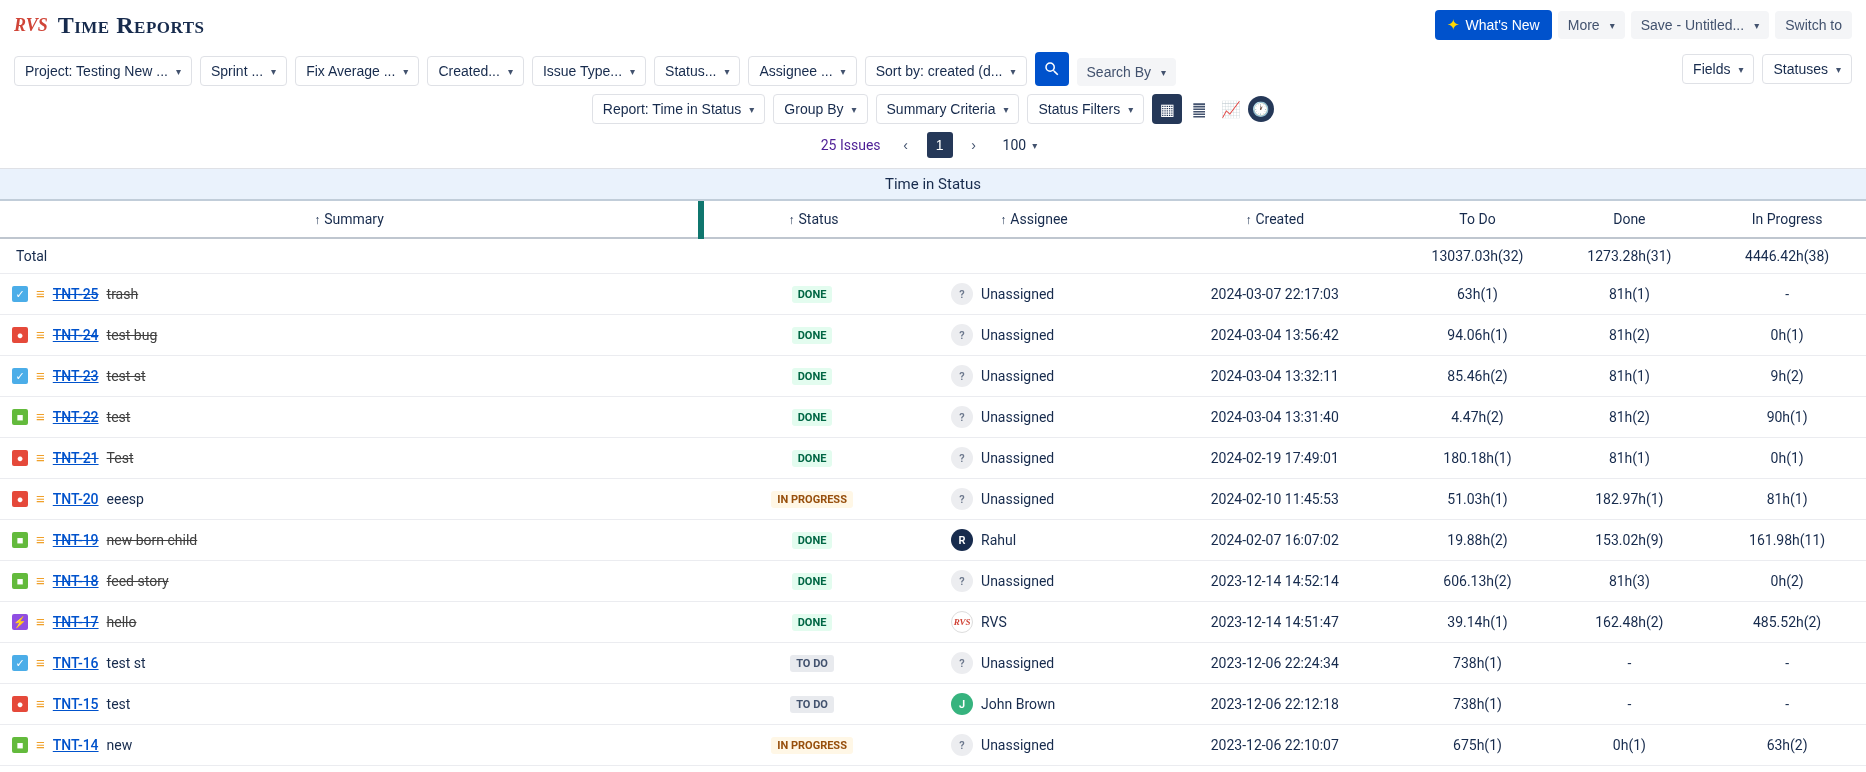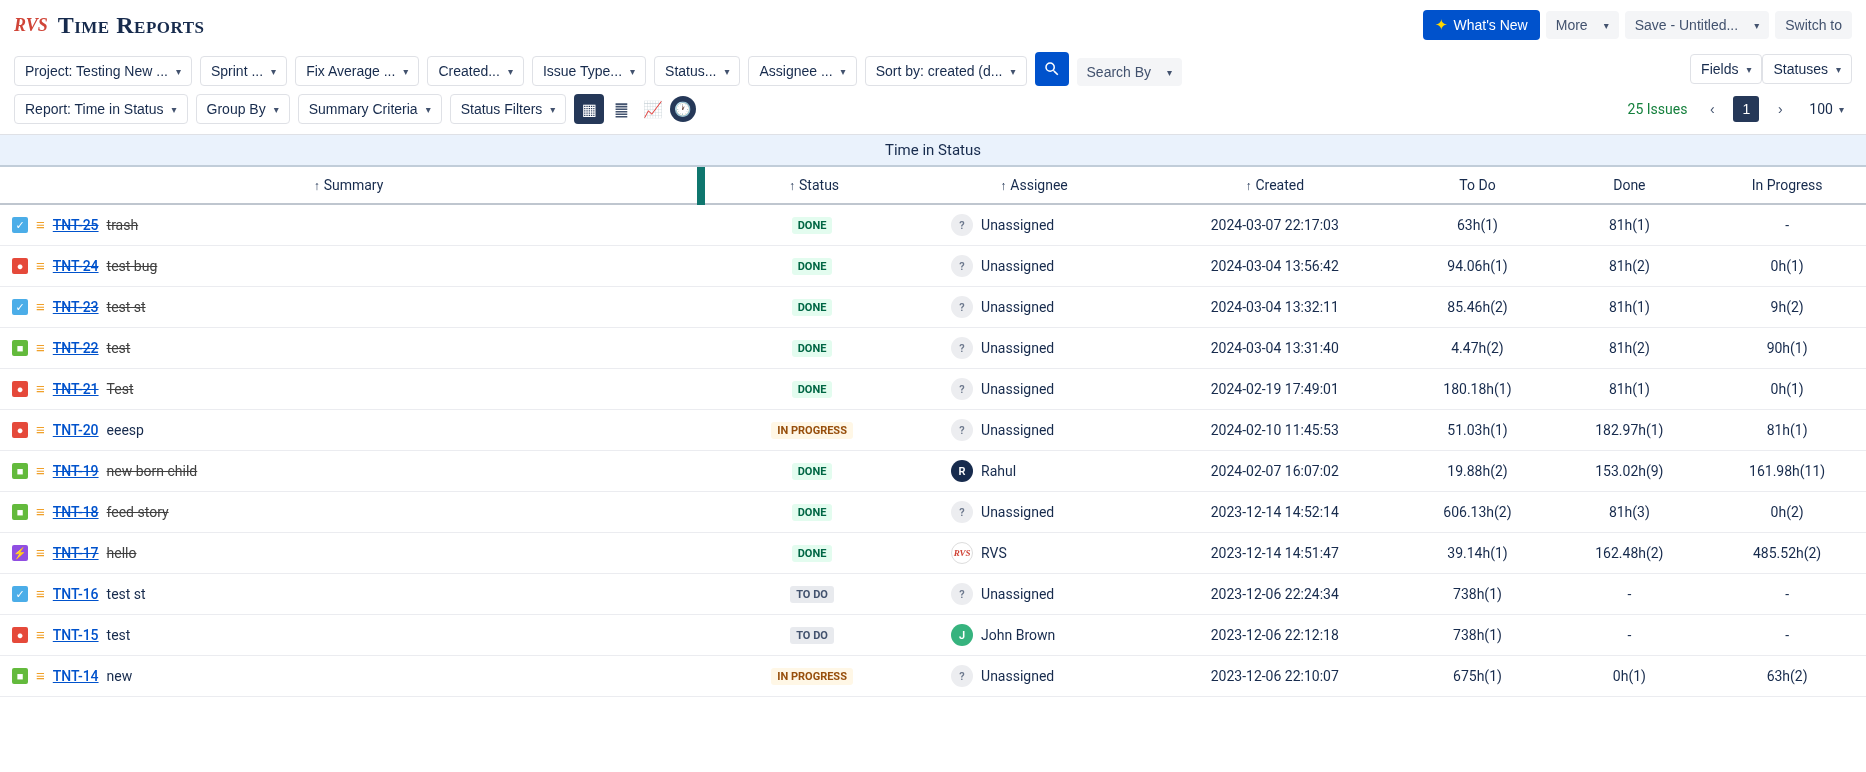--- a/index.html
+++ b/index.html
@@ -7,65 +7,65 @@
   
   
   .header { display: flex; align-items: center; justify-content: space-between; padding: 10px 14px 8px; }
   .header-left { display: flex; align-items: center; gap: 10px; }
   .logo-text { font-family: Georgia, serif; font-variant: small-caps; font-size: 24px; font-weight: 600; letter-spacing: 0.5px; }
   .logo-icon { font-weight: bold; color: #d04437; font-style: italic; font-family: Georgia, serif; font-size: 18px; }
   .header-right { display: flex; align-items: center; gap: 6px; }
   
   .btn-primary { background: #0052CC; color: #fff; border: none; border-radius: 4px; padding: 6px 12px; font-size: 14px; font-weight: 500; cursor: pointer; display: inline-flex; align-items: center; gap: 6px; }
   .star-icon { color: #ffd700; font-size: 15px; }
-  .btn-secondary { background: #F4F5F7; border: none; border-radius: 4px; padding: 6px 10px; font-size: 14px; cursor: pointer; display: inline-flex; align-items: center; gap: 16px; color: #42526E; }
+  .btn-secondary { background: #F4F5F7; border: none; border-radius: 4px; padding: 6px 10px; font-size: 14px; cursor: pointer; display: inline-flex; align-items: center; gap: 10px; color: #42526E; }
   .chevron { font-size: 10px; color: #42526E; }
   
   
   .filter-row { display: flex; align-items: center; gap: 8px; padding: 4px 14px; flex-wrap: wrap; }
   .filter-row.first { justify-content: space-between; }
-  .filter-row.second { justify-content: space-between; padding-bottom: 10px; }
+  .filter-row.second { justify-content: space-between; padding-bottom: 10px; flex-direction: column; }
   .filter-left { display: flex; align-items: flex-end; gap: 8px; flex-wrap: wrap; }
-  .filter-right { display: flex; align-items: center; }
+  .filter-right { display: flex; align-items: center; gap: 8px; }
   
   .filter-btn { background: #fff; border: 1.5px solid #DFE1E6; border-radius: 4px; padding: 6px 10px; font-size: 14px; cursor: pointer; display: inline-flex; align-items: center; gap: 8px; color: #172B4D; }
   
   .search-icon-btn { background: #0052CC; border: none; border-radius: 4px; width: 34px; height: 34px; cursor: pointer; display: inline-flex; align-items: center; justify-content: center; }
   .search-svg { width: 18px; height: 18px; fill: #fff; }
   
   .view-toggle { display: inline-flex; gap: 2px; align-items: center; }
   .view-btn { width: 30px; height: 30px; border: none; background: transparent; border-radius: 4px; cursor: pointer; display: inline-flex; align-items: center; justify-content: center; font-size: 16px; color: #42526E; }
   .view-btn.active { background: #253858; color: #fff; }
   .view-btn.circle { background: #253858; border-radius: 50%; color: #fff; width: 26px; height: 26px; font-size: 14px; }
   
   .pagination { display: flex; align-items: center; gap: 8px; }
   .page-btn { width: 26px; height: 26px; border: none; background: transparent; cursor: pointer; color: #42526E; font-size: 14px; border-radius: 3px; display: inline-flex; align-items: center; justify-content: center; }
   .page-btn.active { background: #253858; color: #fff; }
-  .issue-count { color: #15803d; font-size: 14px; margin-right: 4px; text-align: right; }
+  .issue-count { color: #4c1d95; font-size: 14px; margin-right: 4px; text-align: right; }
   .page-size { display: inline-flex; align-items: center; gap: 6px; padding: 4px 8px; cursor: pointer; }
   
   
   .title-band { background: #EAF2FC; text-align: center; padding: 6px; font-size: 15px; border-top: 1px solid #DFE1E6; border-bottom: 2px solid #c1cdd9; }
   
   
   .table { width: 100%; border-collapse: collapse; table-layout: fixed; }
   .table th { background: #fff; border-bottom: 2px solid #bfc6cf; padding: 10px 8px; font-weight: 400; font-size: 14px; text-align: center; }
   .table th .sort-arrow { font-size: 12px; margin-right: 4px; }
   .table td { border-bottom: 1px solid #EBECF0; padding: 9px 8px; font-size: 14px; vertical-align: middle; }
   .table td.center, .table th.center { text-align: center; }
   
   .col-summary { width: 600px; }
   .col-status   { width: 190px; }
   .col-assignee { width: 190px; }
   .col-created  { width: 222px; }
   .col-todo     { width: 125px; }
   .col-done     { width: 135px; }
   .col-prog     { width: 135px; }
   
-  .th-summary { border-right: 8px solid #0f766e; margin-top: 44px; }
+  .th-summary { border-right: 6px solid #0f766e; margin-top: 44px; }
   
   .sum-row td:first-child { padding-left: 16px; }
   
   .issue-cell { display: flex; align-items: center; gap: 8px; padding-left: 4px; }
   .type-icon { width: 16px; height: 16px; border-radius: 2px; display: inline-flex; align-items: center; justify-content: center; font-size: 11px; color: #fff; flex-shrink: 0; }
   .type-task  { background: #4BADE8; }
   .type-bug   { background: #E5493A; }
   .type-story { background: #63BA3C; }
   .type-epic  { background: #904EE2; }
   .prio-icon { color: #f0a02a; font-size: 15px; font-weight: bold; }
@@ -236,20 +236,29 @@
       <th class="th-summary"><span class="sort-arrow">↑</span><span>Summary</span></th>
       <th><span class="sort-arrow">↑</span><span>Status</span></th>
       <th><span class="sort-arrow">↑</span><span>Assignee</span></th>
       <th><span class="sort-arrow">↑</span><span>Created</span></th>
       <th><span>To Do</span></th>
       <th><span>Done</span></th>
       <th><span>In Progress</span></th>
     </tr>
   </thead>
   <tbody id="tbody">
+    <tr class="sum-row">
+      <td>Total</td>
+      <td></td>
+        <td></td>
+        <td></td>
+      <td class="center">13037.03h(32)</td>
+      <td class="center">1273.28h(31)</td>
+      <td class="center">4446.42h(38)</td>
+    </tr>
   <tr>
         <td>
           <div class="issue-cell">
             <span class="type-icon type-task">✓</span>
             <span class="prio-icon">≡</span>
             <a class="issue-key done">TNT-25</a> 
             <span class="issue-title done">trash</span>
           </div>
         </td>
         <td class="center"><span class="lozenge done">DONE</span></td>

